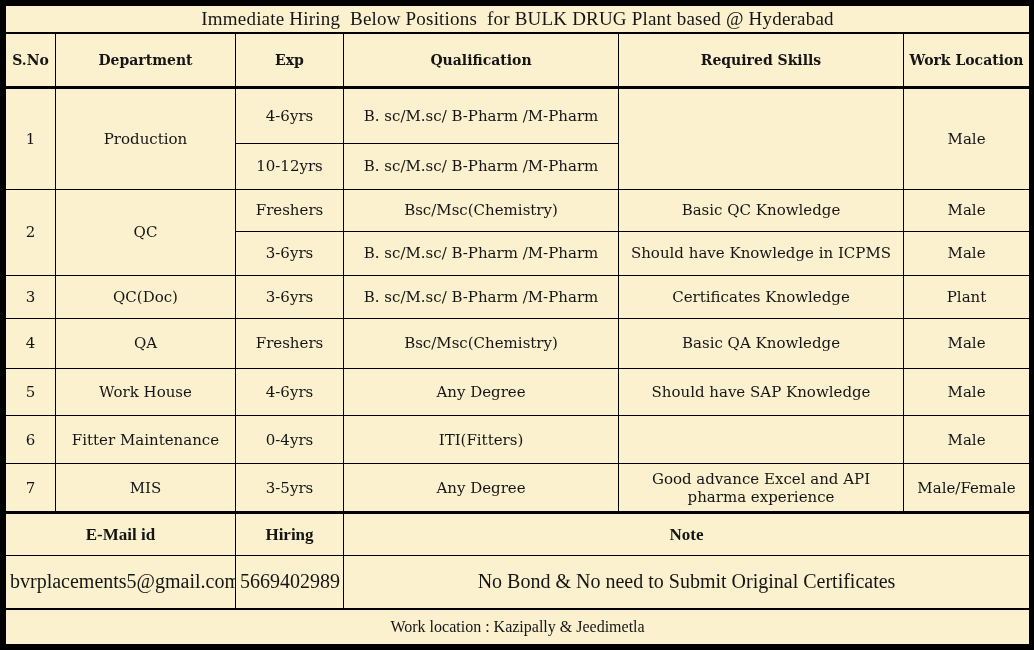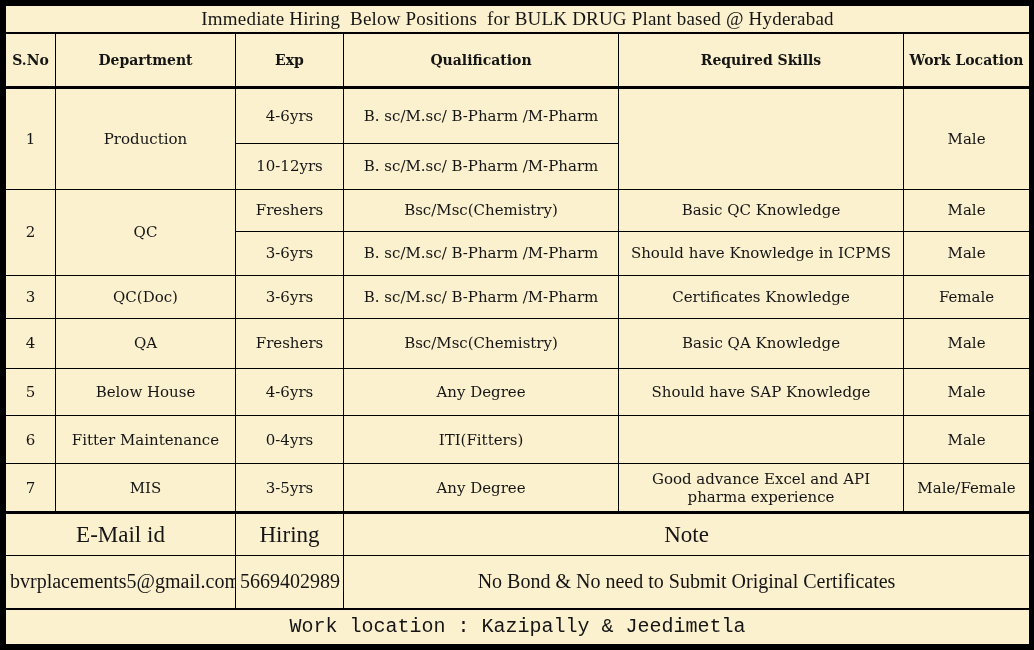--- a/index.html
+++ b/index.html
@@ -59,32 +59,32 @@
   }
   th.col-head {
     font-family: "DejaVu Serif", "Liberation Serif", serif;
     font-weight: bold;
     font-size: 14px;
     border-bottom: 3px solid var(--border);
     white-space: nowrap;
   }
   .f-head {
     font-family: "Liberation Serif", serif;
-    font-weight: normal;
-    font-size: 23px;
+    font-weight: bold;
+    font-size: 17px;
     border-top: 3px solid var(--border);
     text-align: center;
   }
   .f-data {
     font-family: "Liberation Serif", serif;
     font-size: 20px;
   }
   .bottom-cell {
-    font-family: Liberation Mono, monospace;
-    font-size: 20px;
+    font-family: Liberation Serif, serif;
+    font-size: 16px;
     border-top: 2px solid var(--border);
   }
 </style>
 </head>
 <body>
 
 <div id="sheet">
   <table>
     <colgroup>
       <col style="width:50px">
@@ -136,35 +136,35 @@
       <td>Should have Knowledge in ICPMS</td>
       <td>Male</td>
     </tr>
 
     <tr class="h-r3">
       <td>3</td>
       <td>QC(Doc)</td>
       <td>3-6yrs</td>
       <td>B. sc/M.sc/ B-Pharm /M-Pharm</td>
       <td>Certificates Knowledge</td>
-      <td>Female</td>
+      <td>Plant</td>
     </tr>
 
     <tr class="h-r4">
       <td>4</td>
       <td>QA</td>
       <td>Freshers</td>
       <td>Bsc/Msc(Chemistry)</td>
       <td>Basic QA Knowledge</td>
       <td>Male</td>
     </tr>
 
     <tr class="h-r5">
       <td>5</td>
-      <td>Below House</td>
+      <td>Work House</td>
       <td>4-6yrs</td>
       <td>Any Degree</td>
       <td>Should have SAP Knowledge</td>
       <td>Male</td>
     </tr>
 
     <tr class="h-r6">
       <td>6</td>
       <td>Fitter Maintenance</td>
       <td>0-4yrs</td>

